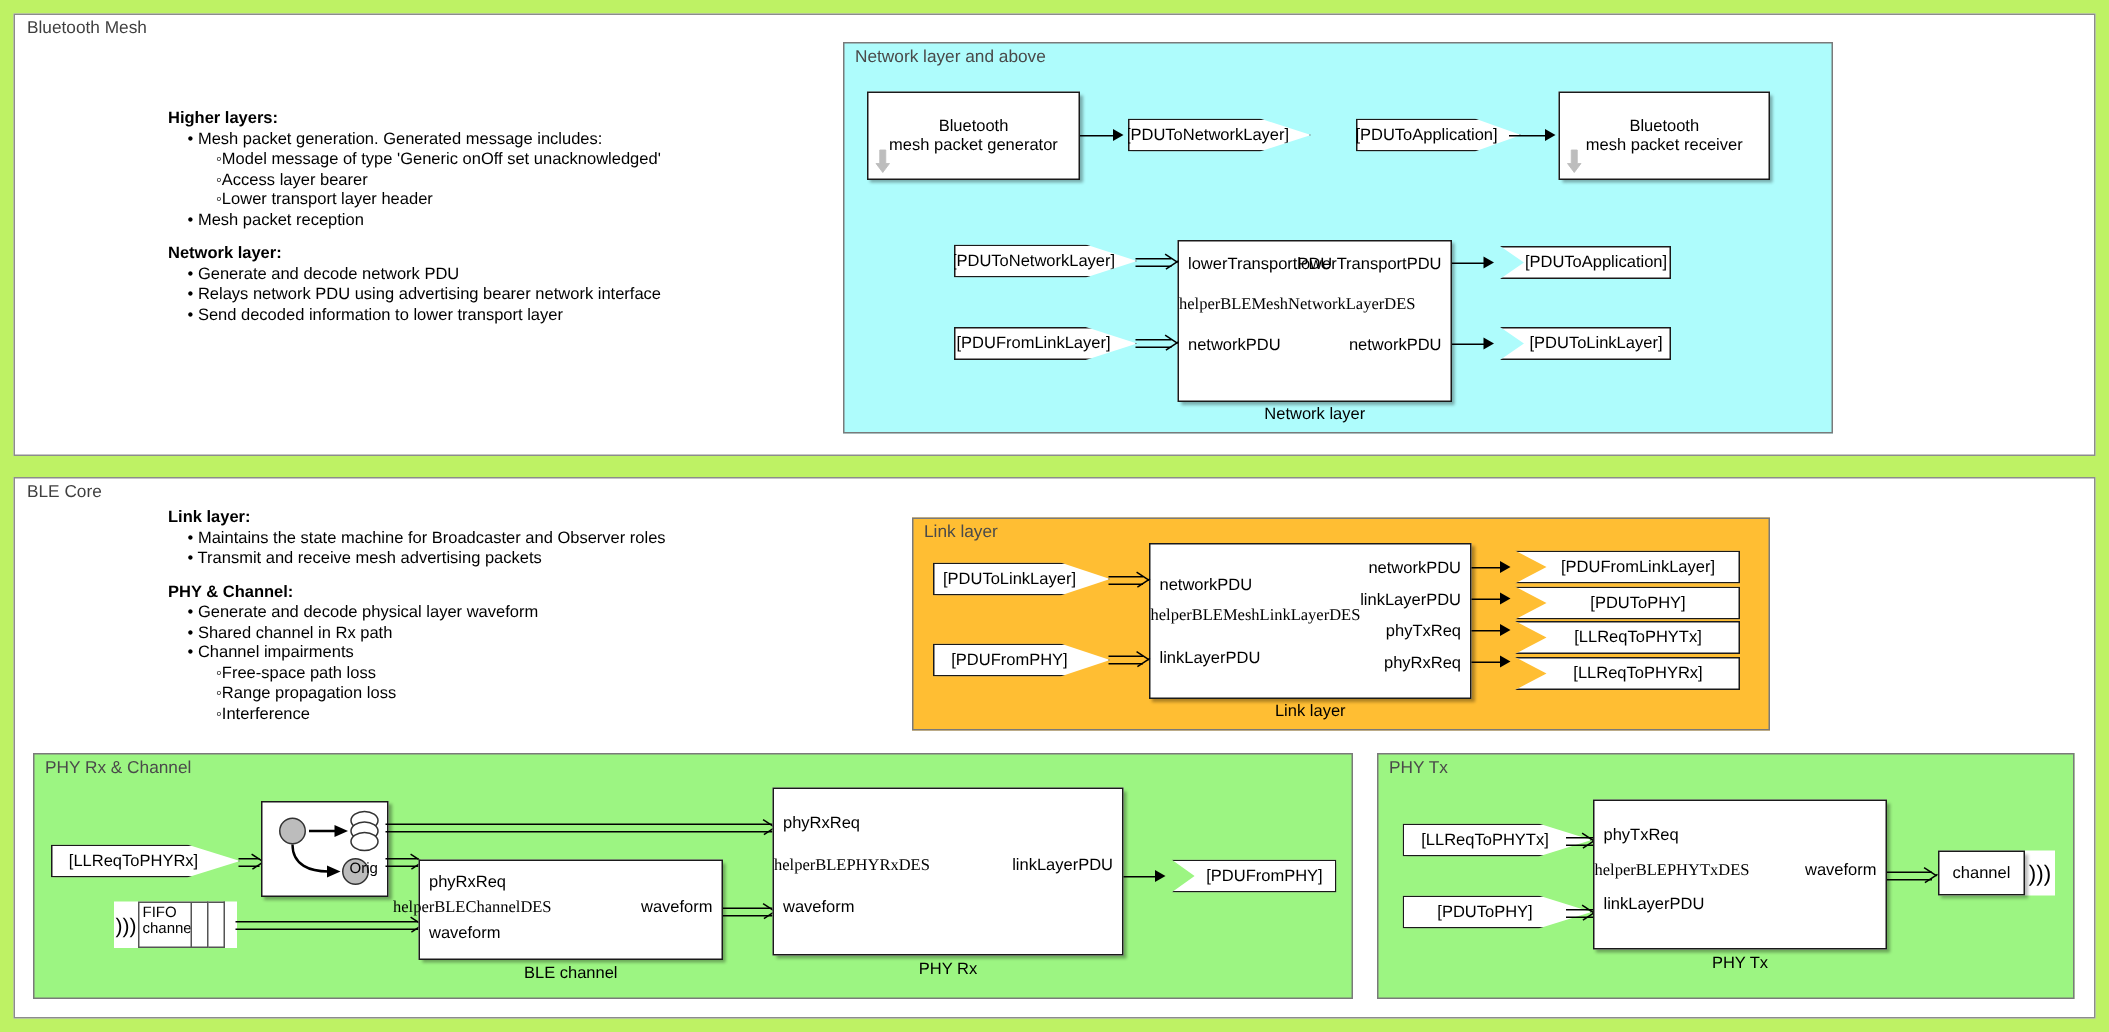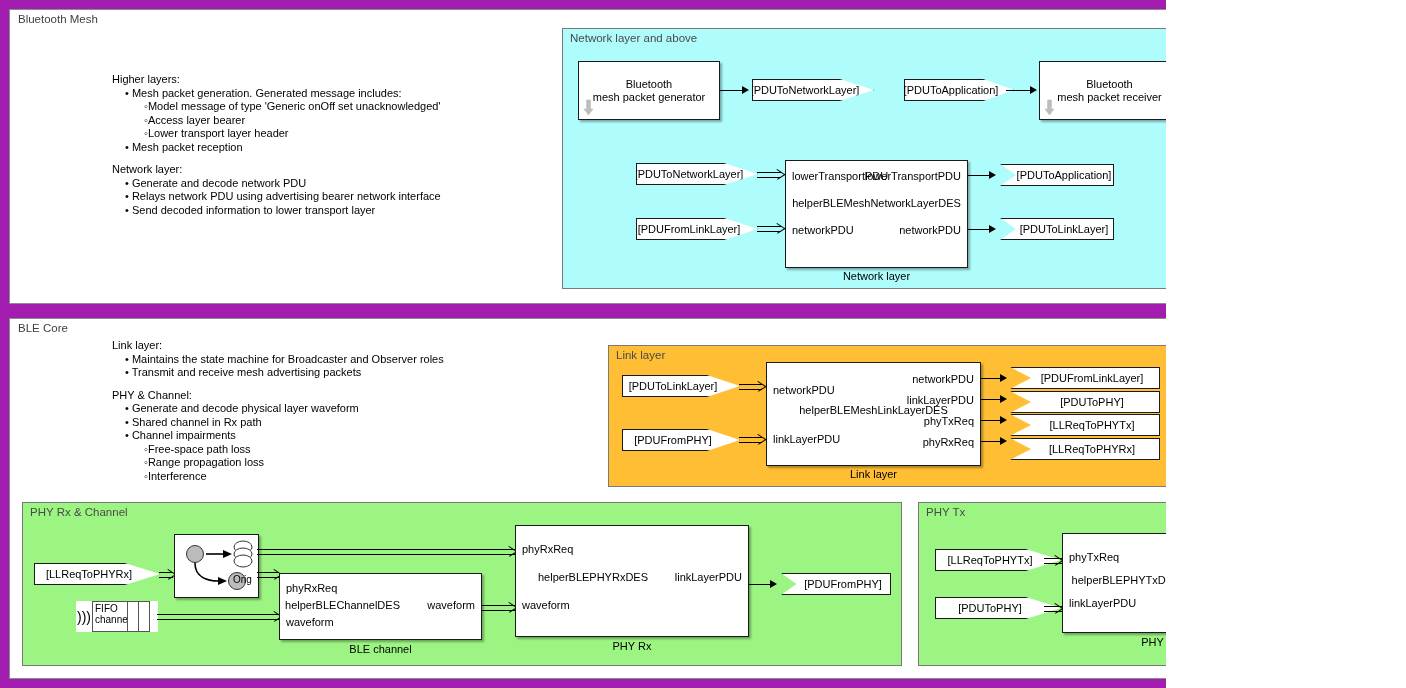--- a/index.html
+++ b/index.html
@@ -2,22 +2,22 @@
 <html><head>
 <meta charset="utf-8">
 <style>
   html,body{margin:0;padding:0;background:#ffffff;}
   body{
     font-family:"Liberation Sans","DejaVu Sans",sans-serif;
     -webkit-font-smoothing:antialiased;
   }
   #canvas{
     position:relative;
-    width:1166px;height:688px;
-    background:#a21caf;
+    width:1406px;height:688px;
+    background:#bef264;
     overflow:hidden;
   }
   
   .abs{position:absolute;box-sizing:border-box;}
 
   
   .outerframe{
     border:1px solid #8c8c8c;
     background:#ffffff;
   }
@@ -46,24 +46,25 @@
 
   
   .blk{
     background:#ffffff;
     border:1px solid #1a1a1a;
     box-shadow:2px 2px 2px rgba(0,0,0,.32);
   }
   .blk-label{
     position:absolute;
     left:0;right:0;
-    text-align:center;
+    text-align:left;
     font-size:11px;
     color:#000;
     white-space:nowrap;
+    font-family:Liberation Serif, serif;
   }
   .blk-center{
     position:absolute;
     left:0;right:0;top:50%;
     transform:translateY(-50%);
     text-align:center;
     font-size:11px;
     line-height:13px;
     color:#000;
   }
@@ -123,21 +124,21 @@
   .arrow-open:before,.arrow-open:after{
     content:"";position:absolute;left:0;
     width:10px;height:1px;background:#000;
     transform-origin:0 0;
   }
   .arrow-open:before{top:0;transform:rotate(33deg);}
   .arrow-open:after{bottom:0;transform:rotate(-33deg);}
 
   
   .txtblock{position:absolute;font-size:11px;color:#000;line-height:13.5px;}
-  .txthead{font-weight:normal;font-size:11px;}
+  .txthead{font-weight:bold;font-size:11px;}
   .lvl1{padding-left:22px;text-indent:-9px;}
   .lvl2{padding-left:40px;text-indent:-8px;}
   .spacer{height:9px;}
 
   
   .downarrow{
     position:absolute;
     width:11px;height:18px;
     color:#b9b9b9;
     font-size:19px;

